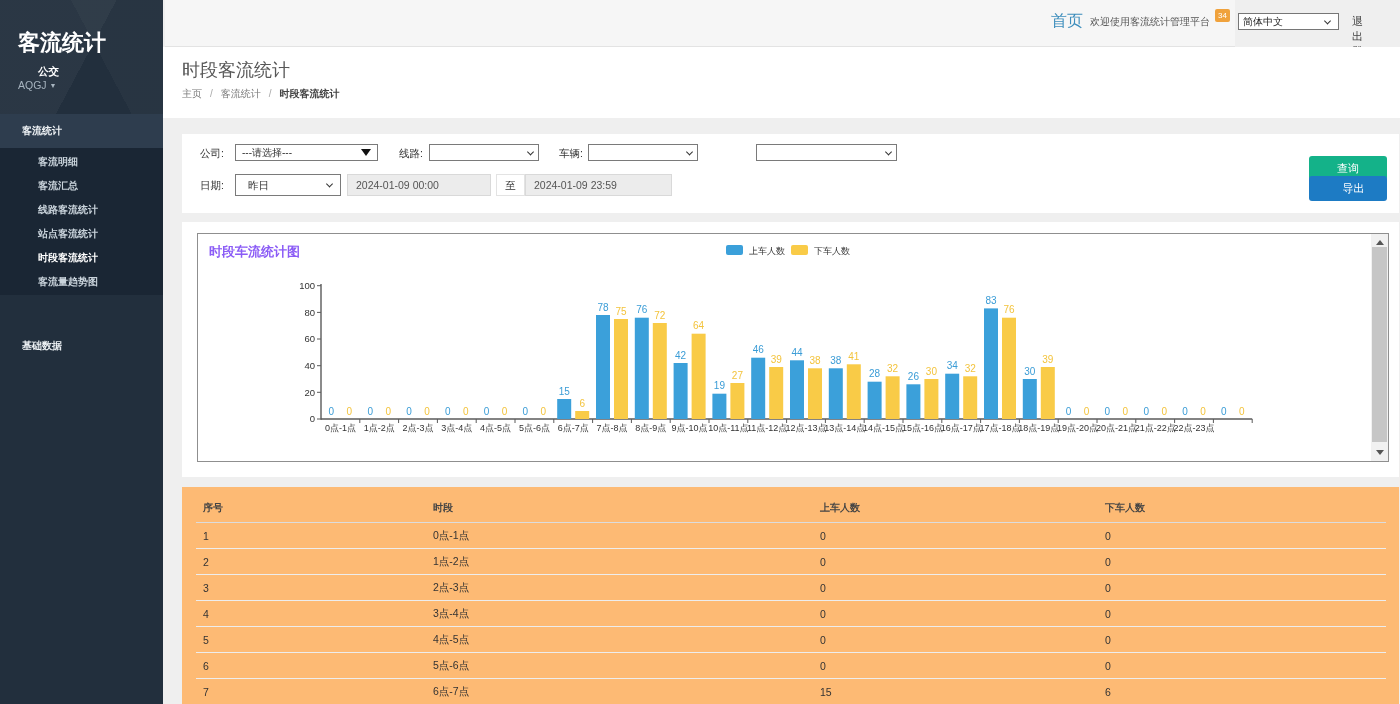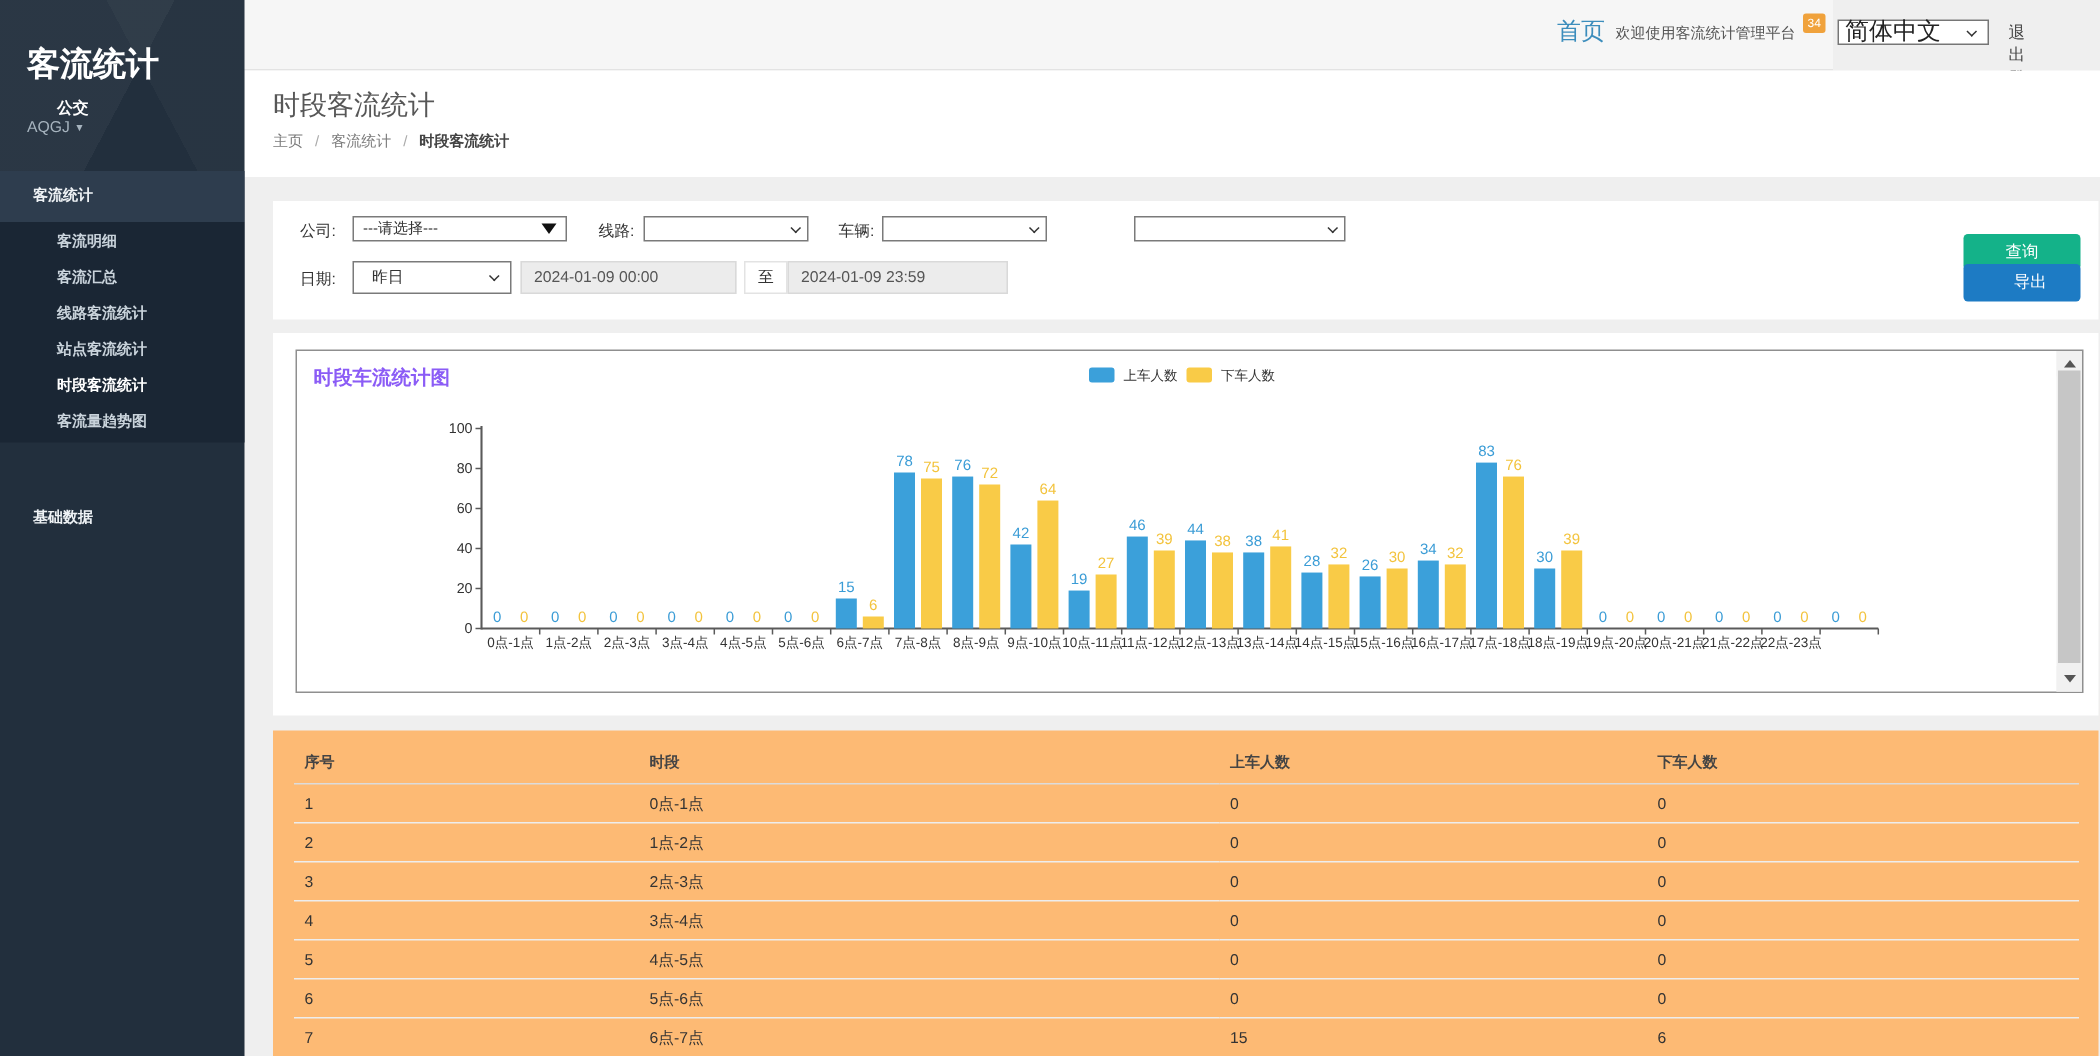--- a/index.html
+++ b/index.html
@@ -15,25 +15,25 @@
 .acct { position:absolute; left:18px; top:79px; color:#a7b4bf; font-size:10.5px; }
 .acct .car { font-size:7px; position:relative; top:-1px; }
 .mparent { position:absolute; left:0; width:163px; height:34px; line-height:34px; color:#eef2f5; font-size:10px; font-weight:bold; padding-left:22px; }
 .m1 { top:114px; background:#2e3d4e; }
 .m2 { top:295px; }
 .m3 { top:329px; }
 .submenu { position:absolute; left:0; top:148px; width:163px; height:147px; background:#1a2634; padding-top:2px; }
 .sub { height:24px; line-height:24px; padding-left:38px; color:#c9d3db; font-size:10px; font-weight:bold; }
 .sub.act { color:#ffffff; }
 
-.topbar { position:absolute; left:152px; top:0; width:1070px; height:47px; background:#f6f6f6; border-bottom:1px solid #e3e3e3; }
+.topbar { position:absolute; left:165px; top:0; width:1070px; height:47px; background:#f6f6f6; border-bottom:1px solid #e3e3e3; }
 .home { position:absolute; left:886px; top:11px; font-size:16px; color:#3c8dbc; }
 .welcome { position:absolute; left:925px; top:15px; font-size:10px; color:#555; }
 .badge { position:absolute; left:1050px; top:9px; width:15px; height:13px; background:#f0a23c; border-radius:2px; color:#fff; font-size:8px; text-align:center; line-height:13px; }
-.lang { position:absolute; left:1073px; top:13px; width:101px; height:17px; background:#fff; border:1px solid #767676; font-size:16px; color:#222; line-height:15px; padding-left:4px; }
+.lang { position:absolute; left:1073px; top:13px; width:101px; height:17px; background:#fff; border:1px solid #767676; font-size:10px; color:#222; line-height:15px; padding-left:4px; }
 .logout { position:absolute; left:1187px; top:14px; font-size:11px; color:#444; }
 
 .chev { position:absolute; right:5px; top:50%; width:5px; height:5px; border-right:1.4px solid #333; border-bottom:1.4px solid #333; transform:translateY(-70%) rotate(45deg); }
 
 .headsec { position:absolute; left:163px; top:47px; width:1237px; height:71px; background:#fff; }
 .h1 { position:absolute; left:19px; top:11px; font-size:18px; color:#575757; }
 .crumb { position:absolute; left:19px; top:40px; font-size:10px; color:#7a7a7a; }
 .crumb .sep { color:#aaa; margin:0 8px; }
 .crumb b { color:#444; }
 

